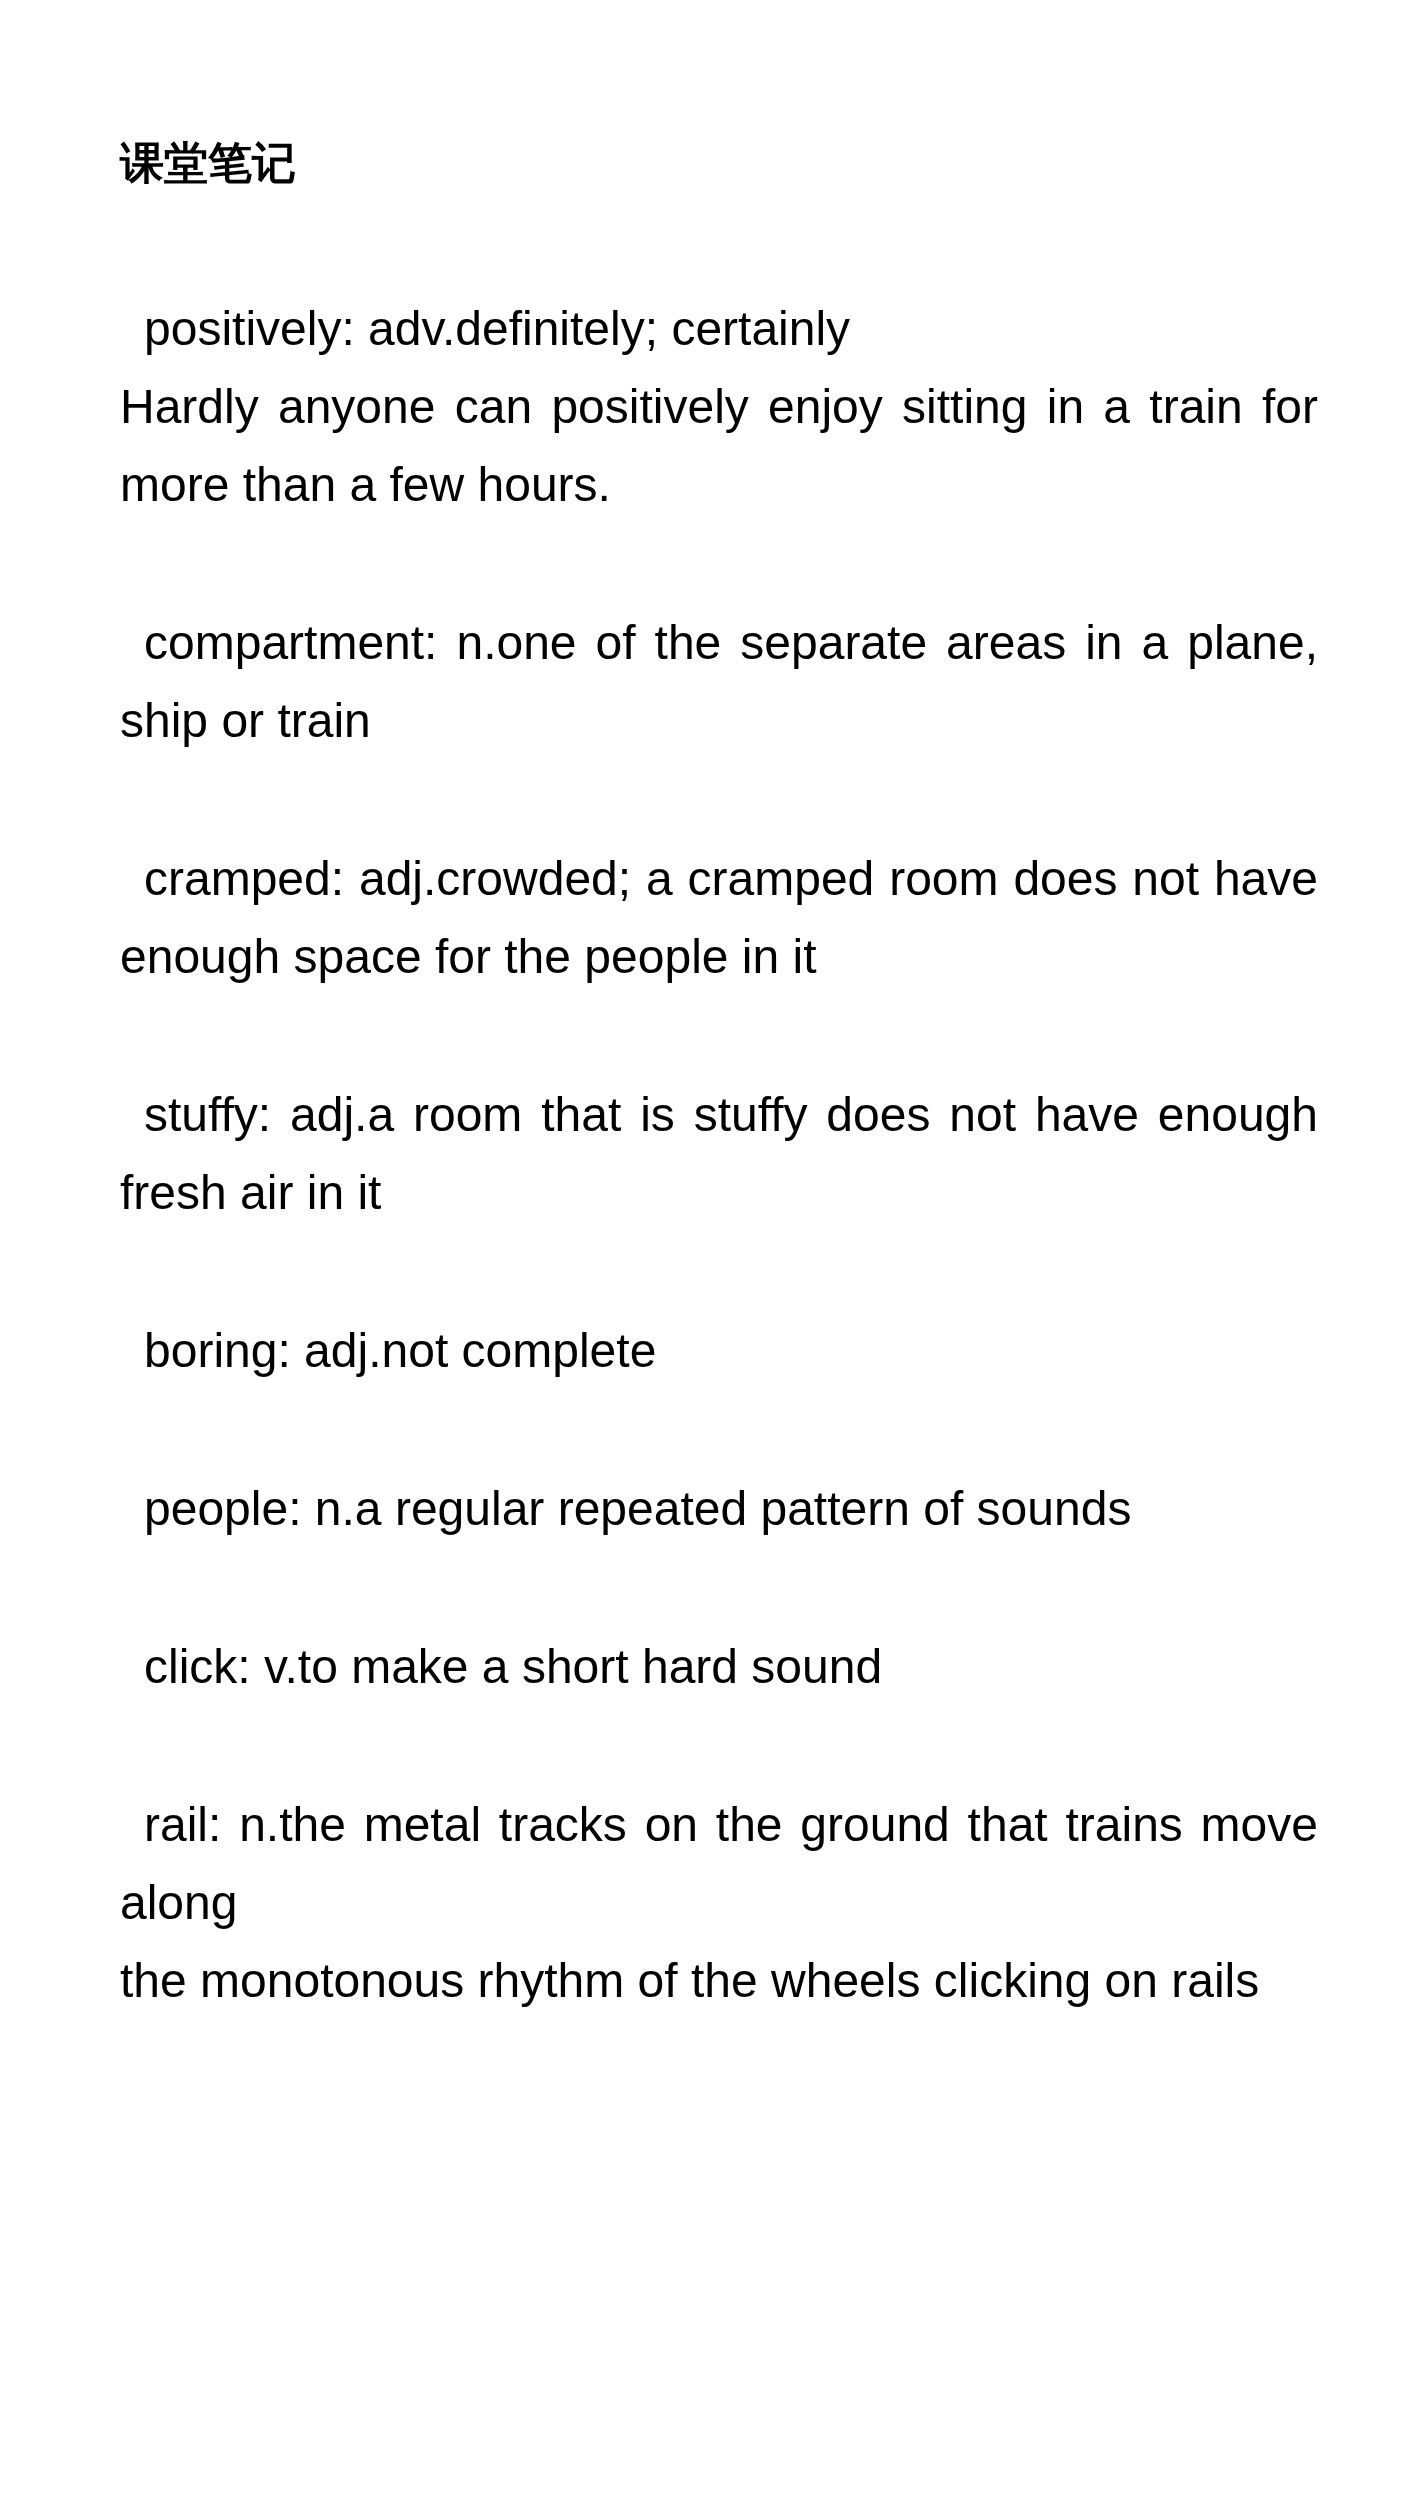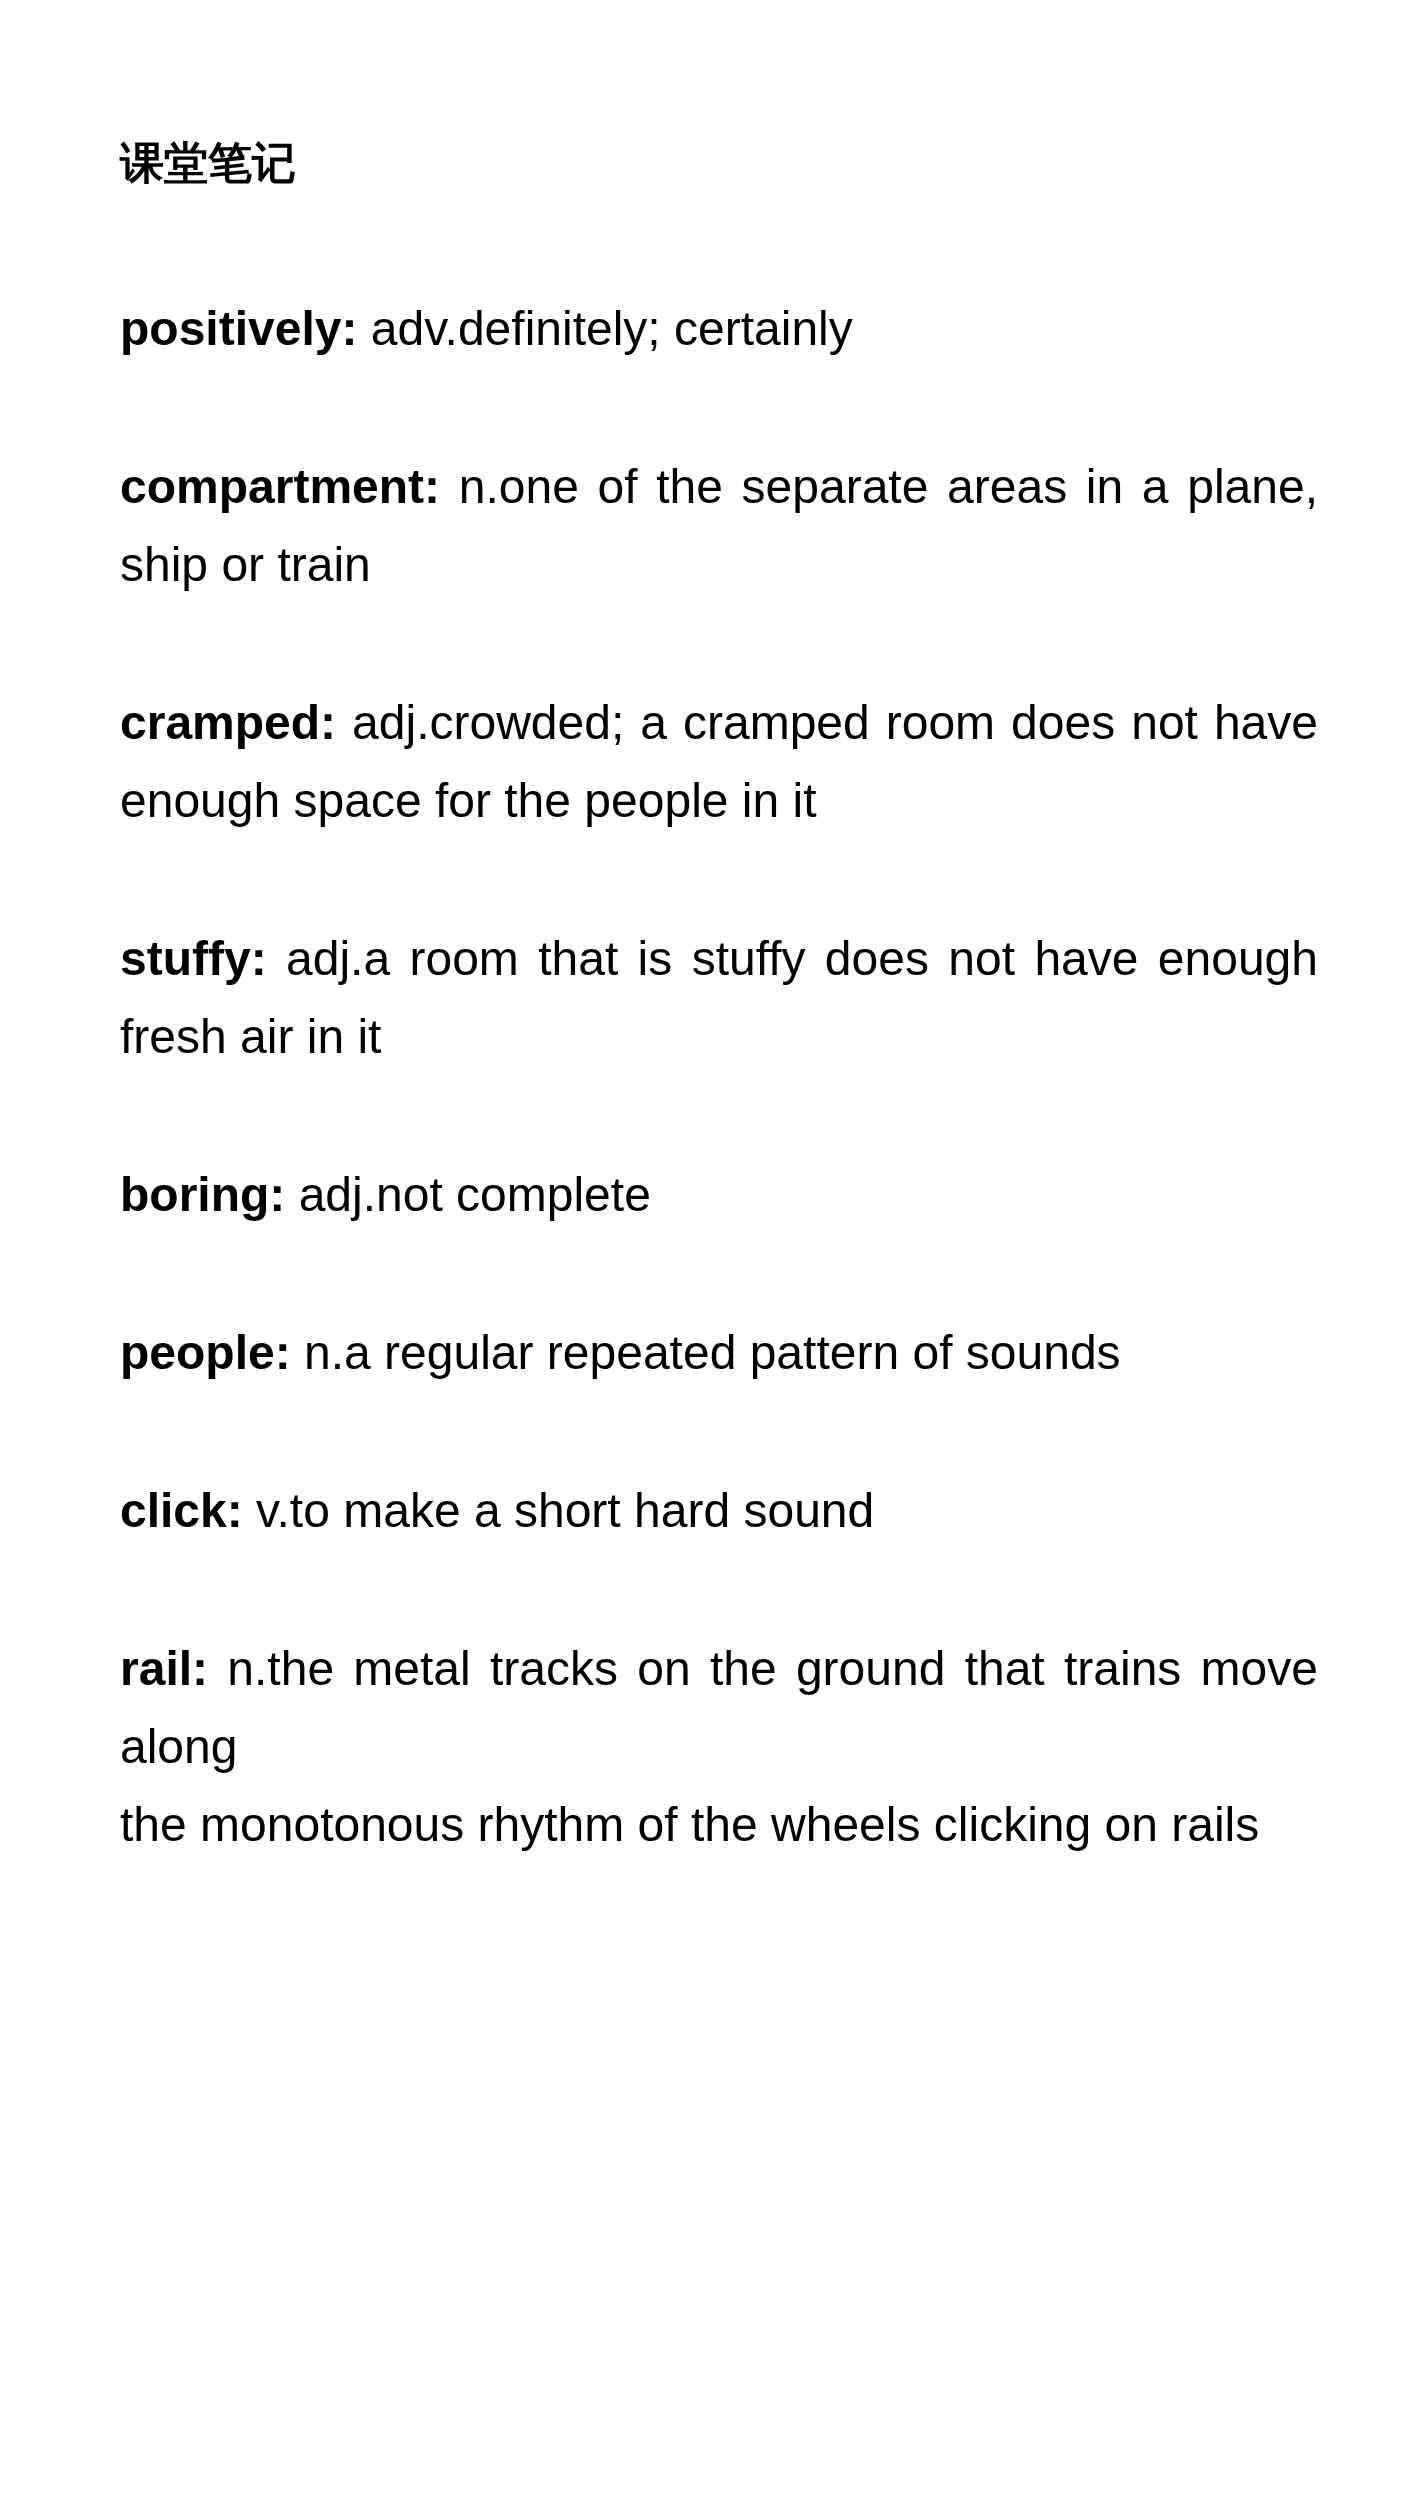--- a/index.html
+++ b/index.html
@@ -28,30 +28,31 @@
     margin: 0 0 100px 0;
   }
   .entry {
     font-size: 48px;
     line-height: 78px;
     margin: 0 0 80px 0;
     text-align: justify;
     text-justify: inter-word;
   }
   .term {
-    font-weight: 700;
+    font-weight: 400;
+    margin-left: 24px;
   }
 </style>
 </head>
 <body>
 
 <div class="page">
   <h1 class="title">课堂笔记</h1>
   <div id="entries">
-  <p class="entry"><b class="term">positively:</b> <span class="def">adv.definitely; certainly</span><br></p>
+  <p class="entry"><b class="term">positively:</b> <span class="def">adv.definitely; certainly</span><br><span class="example">Hardly anyone can positively enjoy sitting in a train for more than a few hours.</span></p>
 
   <p class="entry"><b class="term">compartment:</b> <span class="def">n.one of the separate areas in a plane, ship or train</span></p>
 
   <p class="entry"><b class="term">cramped:</b> <span class="def">adj.crowded; a cramped room does not have enough space for the people in it</span></p>
 
   <p class="entry"><b class="term">stuffy:</b> <span class="def">adj.a room that is stuffy does not have enough fresh air in it</span><br></p>
 
   <p class="entry"><b class="term">boring:</b> <span class="def">adj.not complete</span><br></p>
 
 

